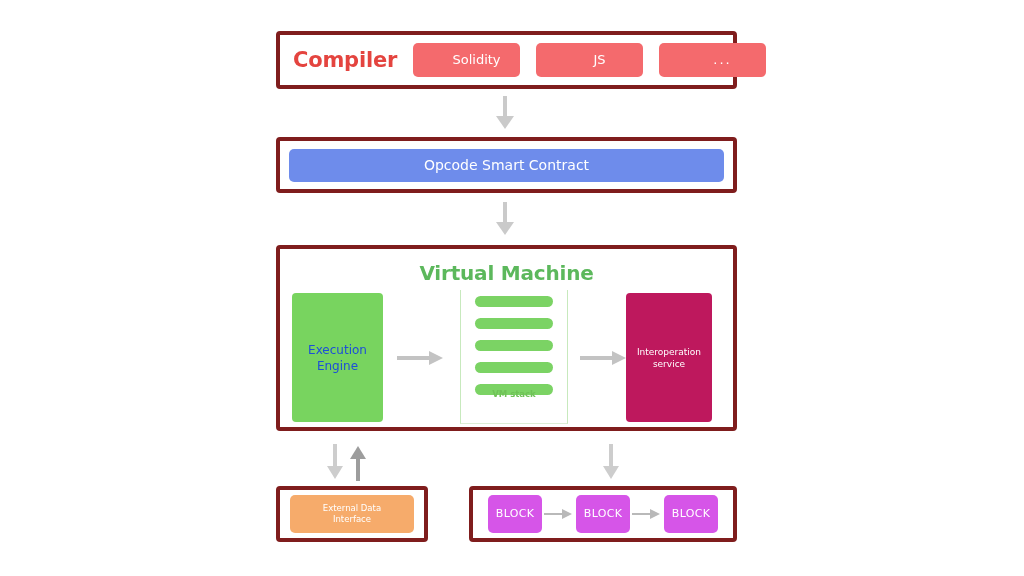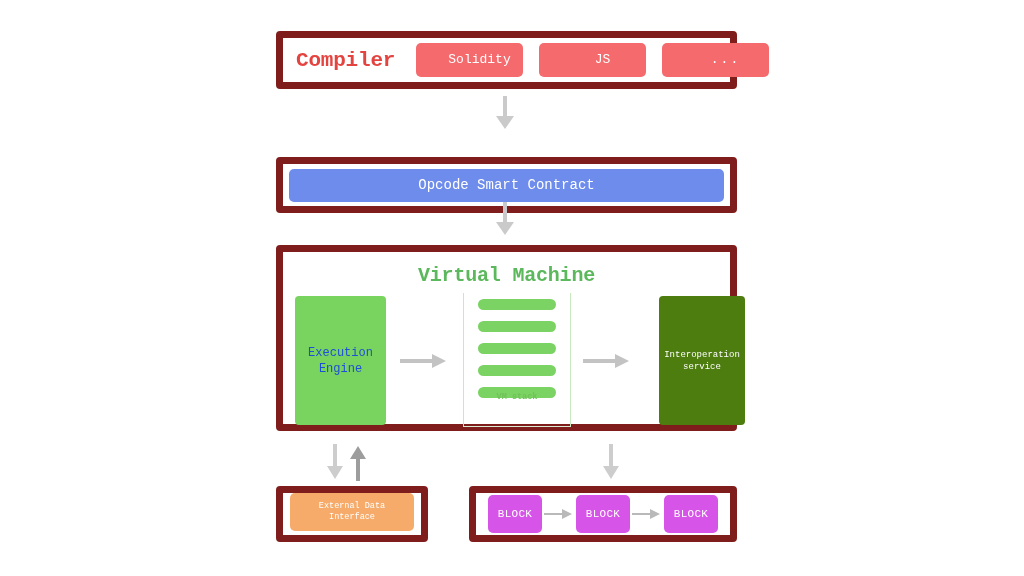--- a/index.html
+++ b/index.html
@@ -19,24 +19,23 @@
     position: absolute;
     left: 0; top: 0;
     width: 1024px;
     height: 576px;
   }
 
   
   .panel {
     position: absolute;
     background: #ffffff;
-    border: 7px solid #7f1d1d;
+    border: 4px solid #7f1d1d;
     border-radius: 4px;
     box-sizing: border-box;
-    font-family: Liberation Mono, monospace;
   }
 
   
   #compiler-panel {
     left: 276px;
     top: 31px;
     width: 461px;
     height: 58px;
     display: flex;
     align-items: center;
@@ -68,21 +67,20 @@
 
   
   #opcode-panel {
     left: 276px;
     top: 137px;
     width: 461px;
     height: 56px;
     display: flex;
     align-items: center;
     justify-content: center;
-    margin-top: 20px;
   }
   #opcode-bar {
     width: 435px;
     height: 33px;
     background: #6e8ceb;
     border-radius: 5px;
     color: #ffffff;
     font-size: 14px;
     line-height: 33px;
     text-align: center;
@@ -117,25 +115,25 @@
     flex-direction: column;
     align-items: center;
     justify-content: center;
     color: #1d4ed8;
     font-size: 12px;
     line-height: 16px;
     text-align: center;
   }
   #interop-service {
     position: absolute;
-    left: 376px;
+    left: 346px;
     top: 44px;
     width: 86px;
     height: 129px;
-    background: #4d7c0f;
+    background: #be185d;
     border-radius: 4px;
     display: flex;
     flex-direction: column;
     align-items: center;
     justify-content: center;
     color: #ffffff;
     font-size: 9px;
     line-height: 12px;
     text-align: center;
   }
@@ -169,20 +167,21 @@
     font-weight: 700;
   }
 
   
   #edi-panel {
     left: 276px;
     top: 486px;
     width: 152px;
     height: 56px;
     display: flex;
+    align-items: center;
     justify-content: center;
   }
   #edi-box {
     width: 124px;
     height: 38px;
     background: #f6ab6b;
     border-radius: 5px;
     color: #ffffff;
     font-size: 8.5px;
     line-height: 11px;

